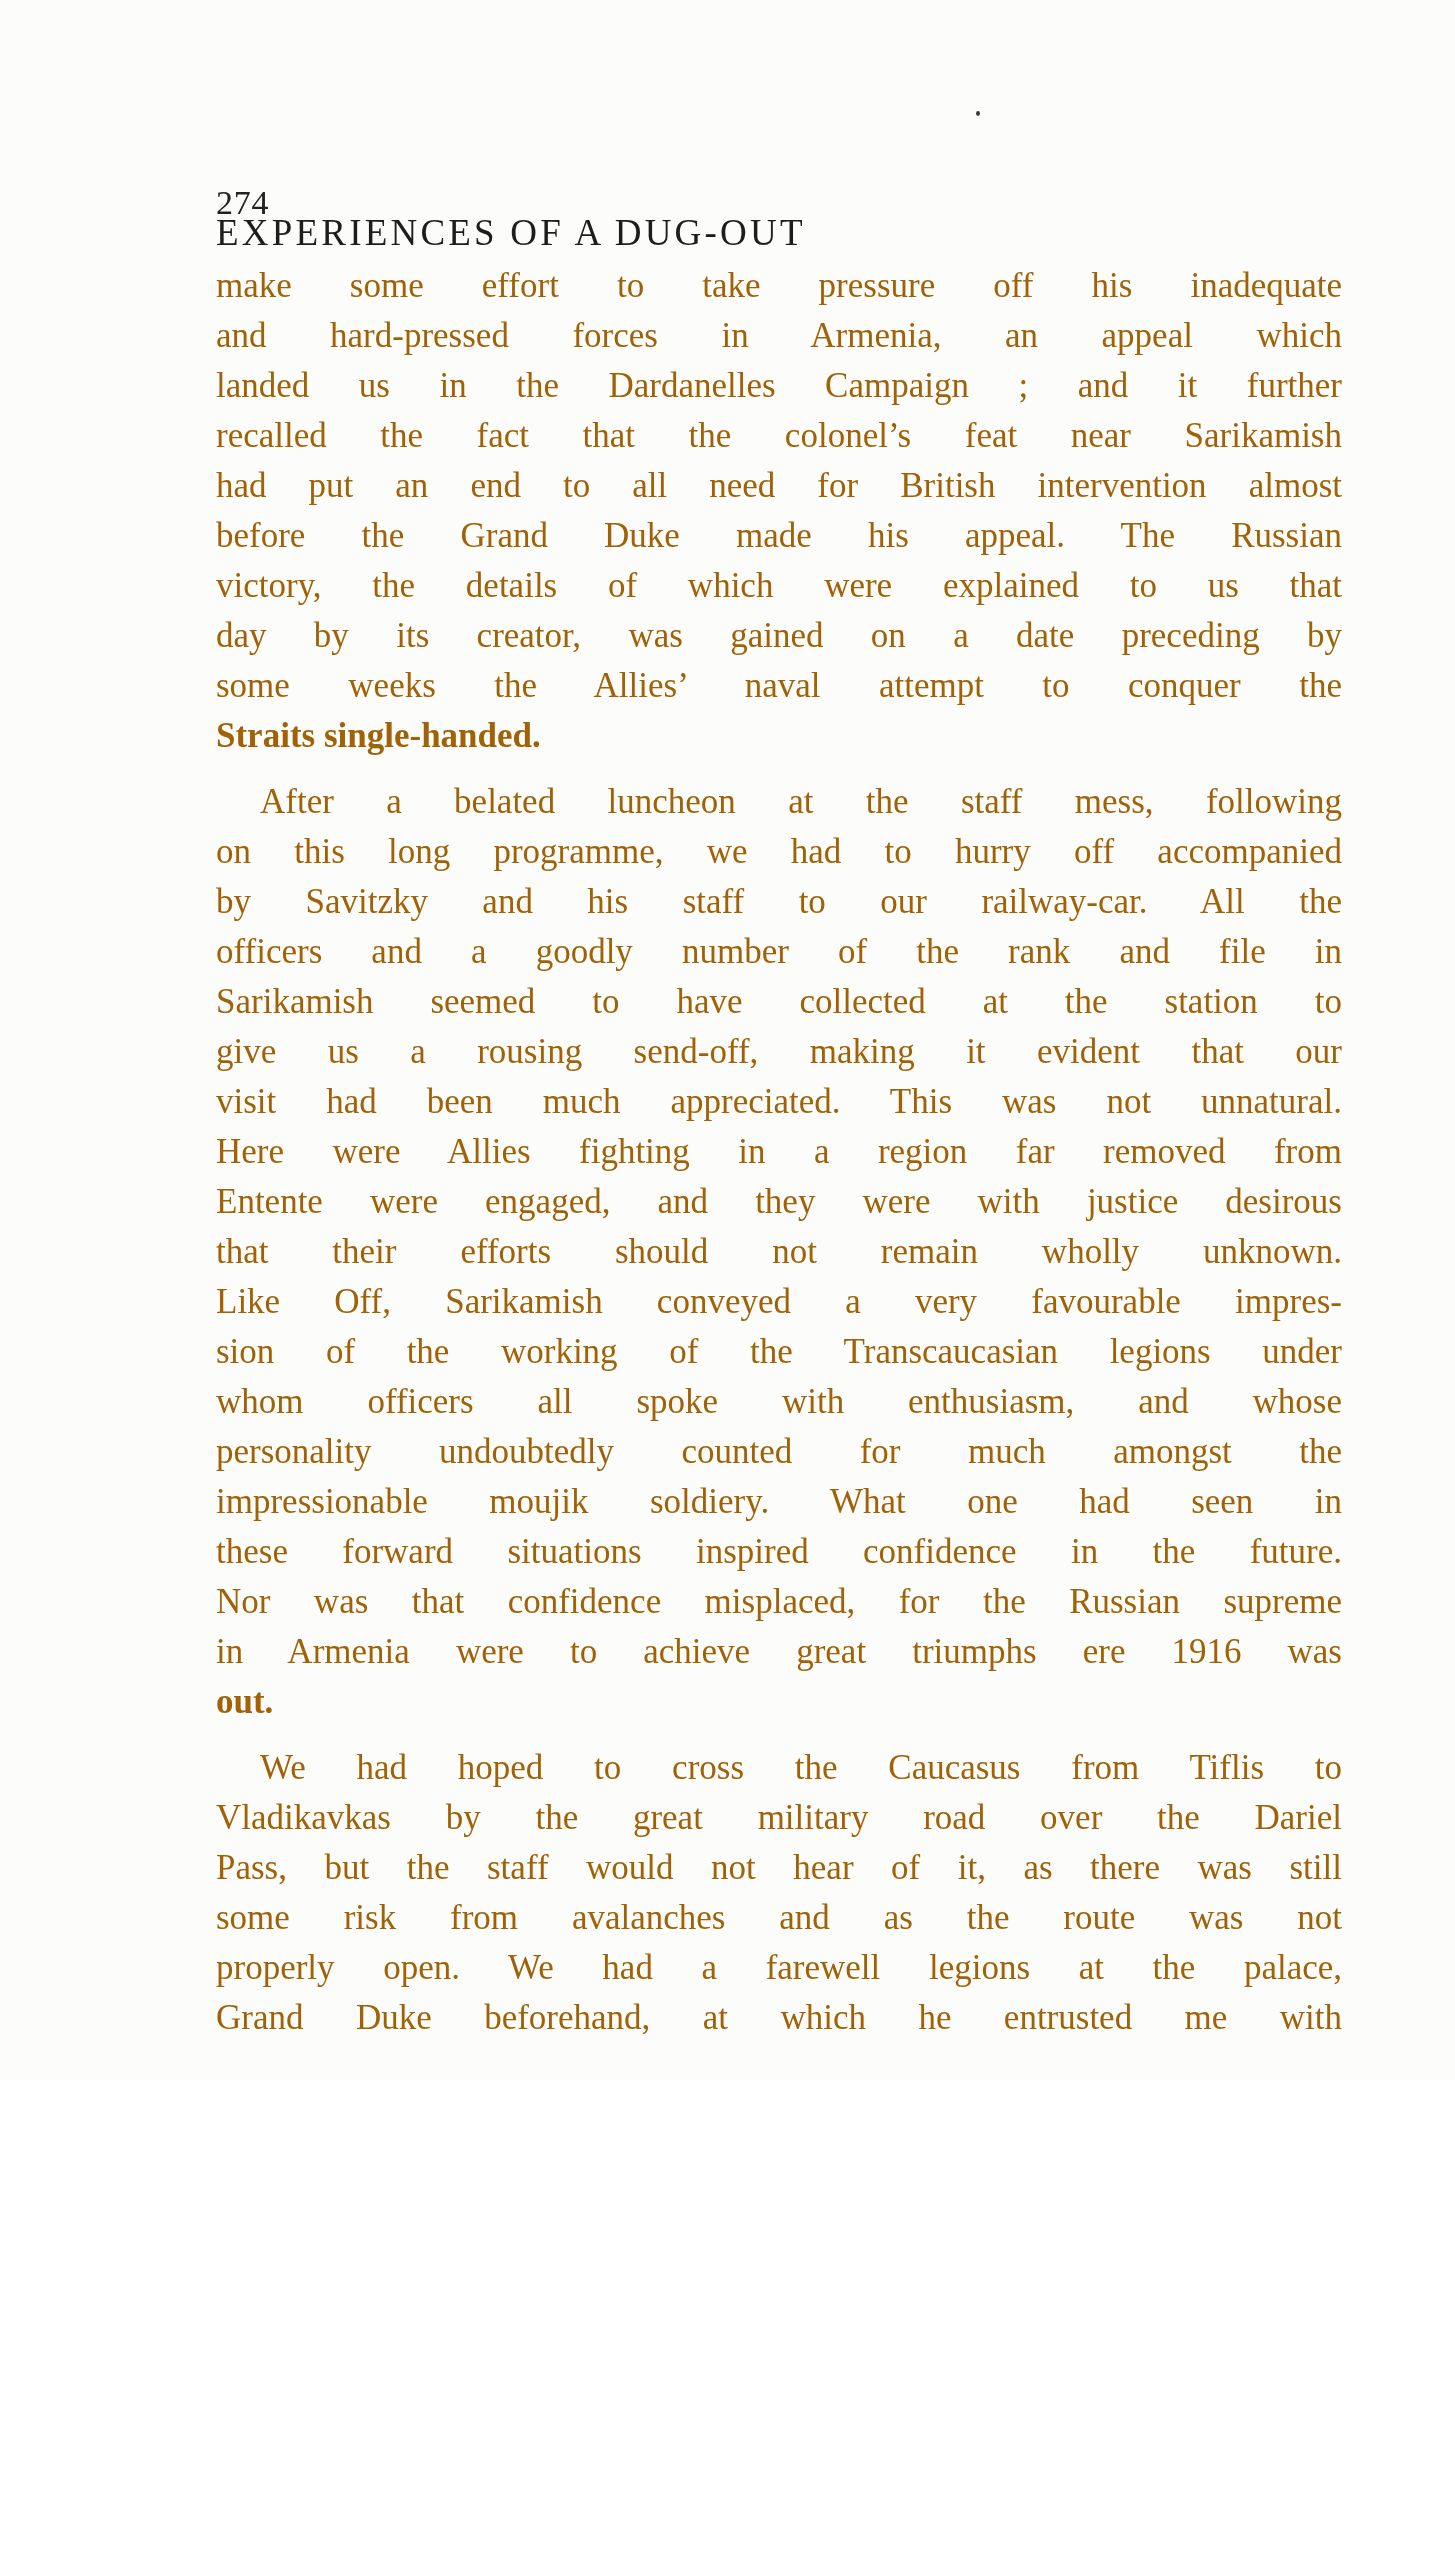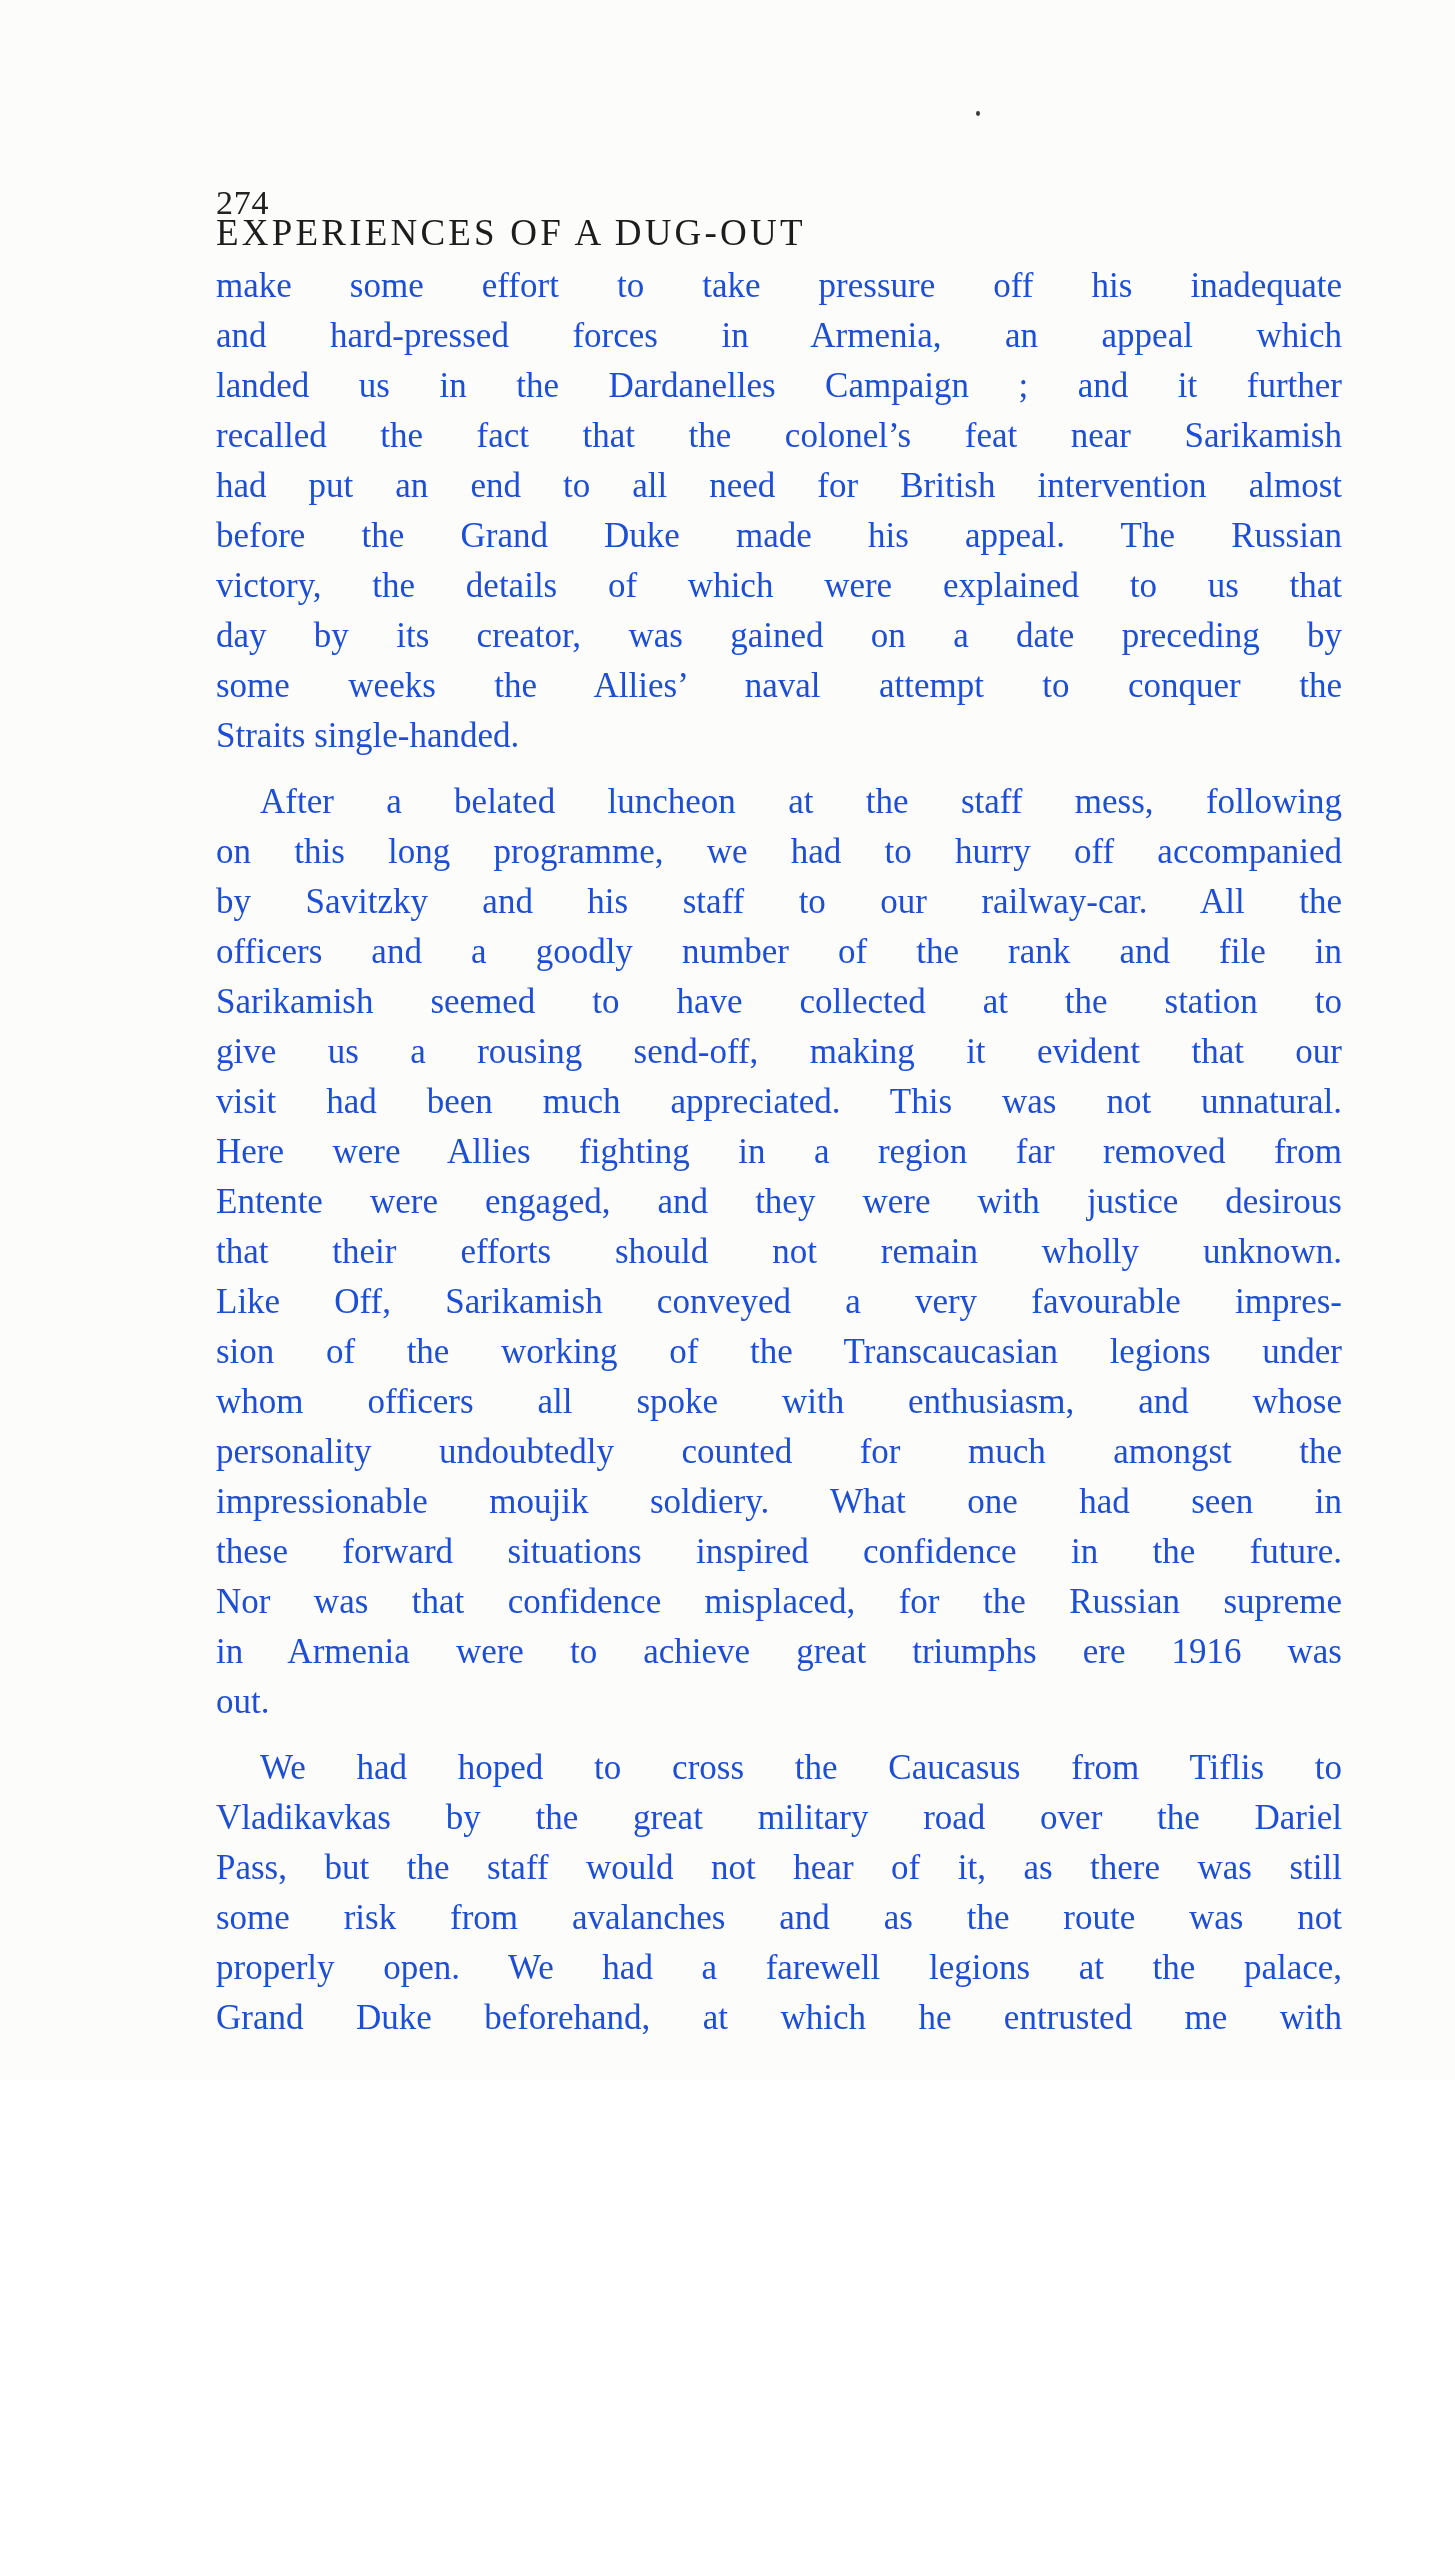--- a/index.html
+++ b/index.html
@@ -51,24 +51,25 @@
   }
   .line {
     font-size: 35px;
     line-height: 50px;
     height: 50px;
     text-align: justify;
     text-align-last: justify;
     -moz-text-align-last: justify;
     white-space: normal;
     overflow: visible;
-    color: #1d4ed8;
+    color: #a16207;
   }
   .lastline {
     text-align-last: left;
+    font-weight: bold;
     -moz-text-align-last: left;
   }
   .indent {
     text-indent: 44px;
     margin-top: 16px;
   }
   .ink-speck {
     position: absolute;
     left: 976px;
     top: 111px;

